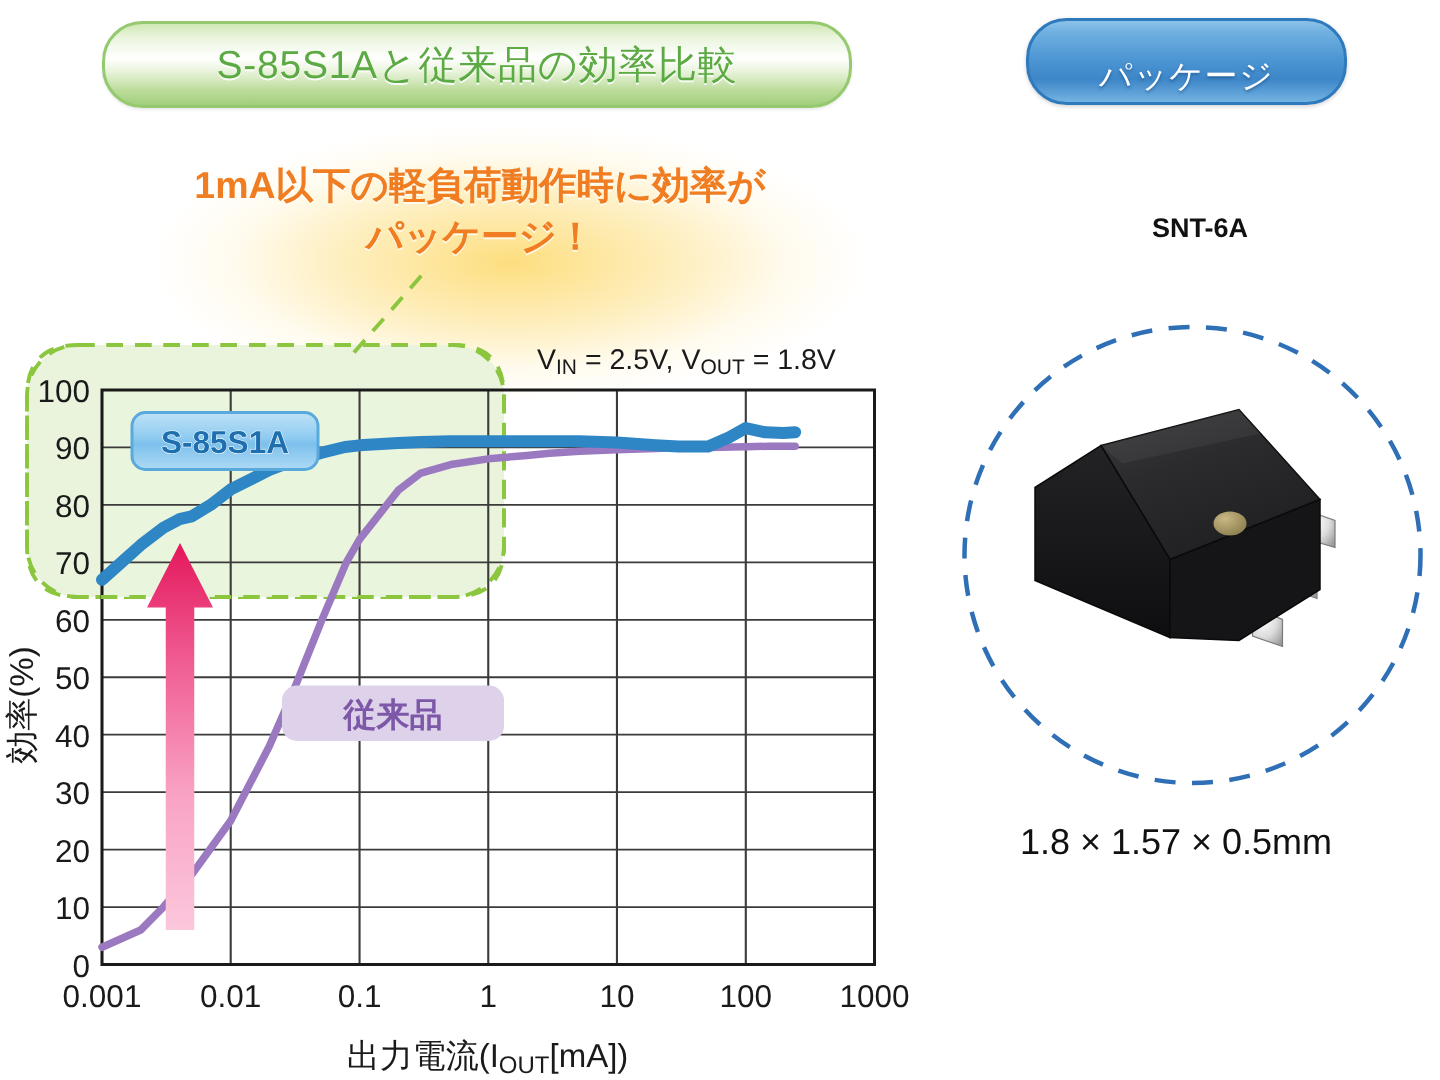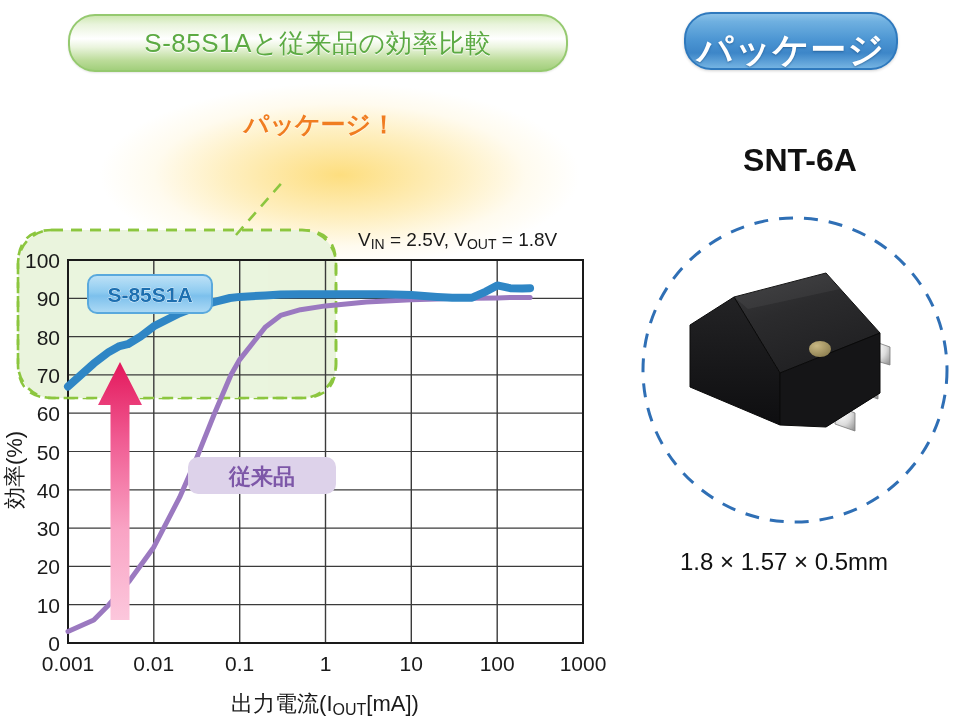--- a/index.html
+++ b/index.html
@@ -67,22 +67,22 @@
     border-radius: 27px;
     background: linear-gradient(to bottom,
         #8cc2e8 0%, #6fb0e0 14%, #4a94d2 50%, #3d86c8 72%, #74b3e2 100%);
     border: 2px solid #2f79bd;
     box-shadow: 0 1px 3px rgba(0,0,0,0.18);
     display: flex;
     align-items: center;
     justify-content: center;
   }
   #package-banner .txt {
-    font-size: 36px;
-    font-weight: bold;
+    font-size: 22px;
+    font-weight: normal;
     color: #ffffff;
     letter-spacing: 1px;
     text-shadow: 0 1px 2px rgba(20,70,120,0.55);
     margin-top: 19px;
   }
 
   
   #headline {
     position: absolute;
     left: 60px;
@@ -106,21 +106,21 @@
   }
   #chart-svg { display: block; }
 
   
   #pkg-name {
     position: absolute;
     left: 660px;
     top: 142px;
     width: 280px;
     text-align: center;
-    font-size: 32px;
+    font-size: 18px;
     font-weight: bold;
     color: #111111;
   }
   #pkg-dims {
     position: absolute;
     left: 644px;
     top: 548px;
     width: 280px;
     text-align: center;
     font-size: 24px;
@@ -141,20 +141,21 @@
 
 <div id="title-banner">
   <span class="txt">S-85S1Aと従来品の効率比較</span>
 </div>
 
 <div id="package-banner">
   <span class="txt">パッケージ</span>
 </div>
 
 <div id="headline">
+  <div>1mA以下の軽負荷動作時に効率が</div>
   <div>パッケージ！</div>
 </div>
 
 <div id="chart-wrap">
   <svg id="chart-svg" width="620" height="540" viewBox="0 0 620 540">
     <defs>
       <linearGradient id="arrowGrad" x1="0" y1="1" x2="0" y2="0">
         <stop offset="0%" stop-color="#fcc7dc"></stop>
         <stop offset="35%" stop-color="#f9a3c4"></stop>
         <stop offset="70%" stop-color="#f05b92"></stop>

